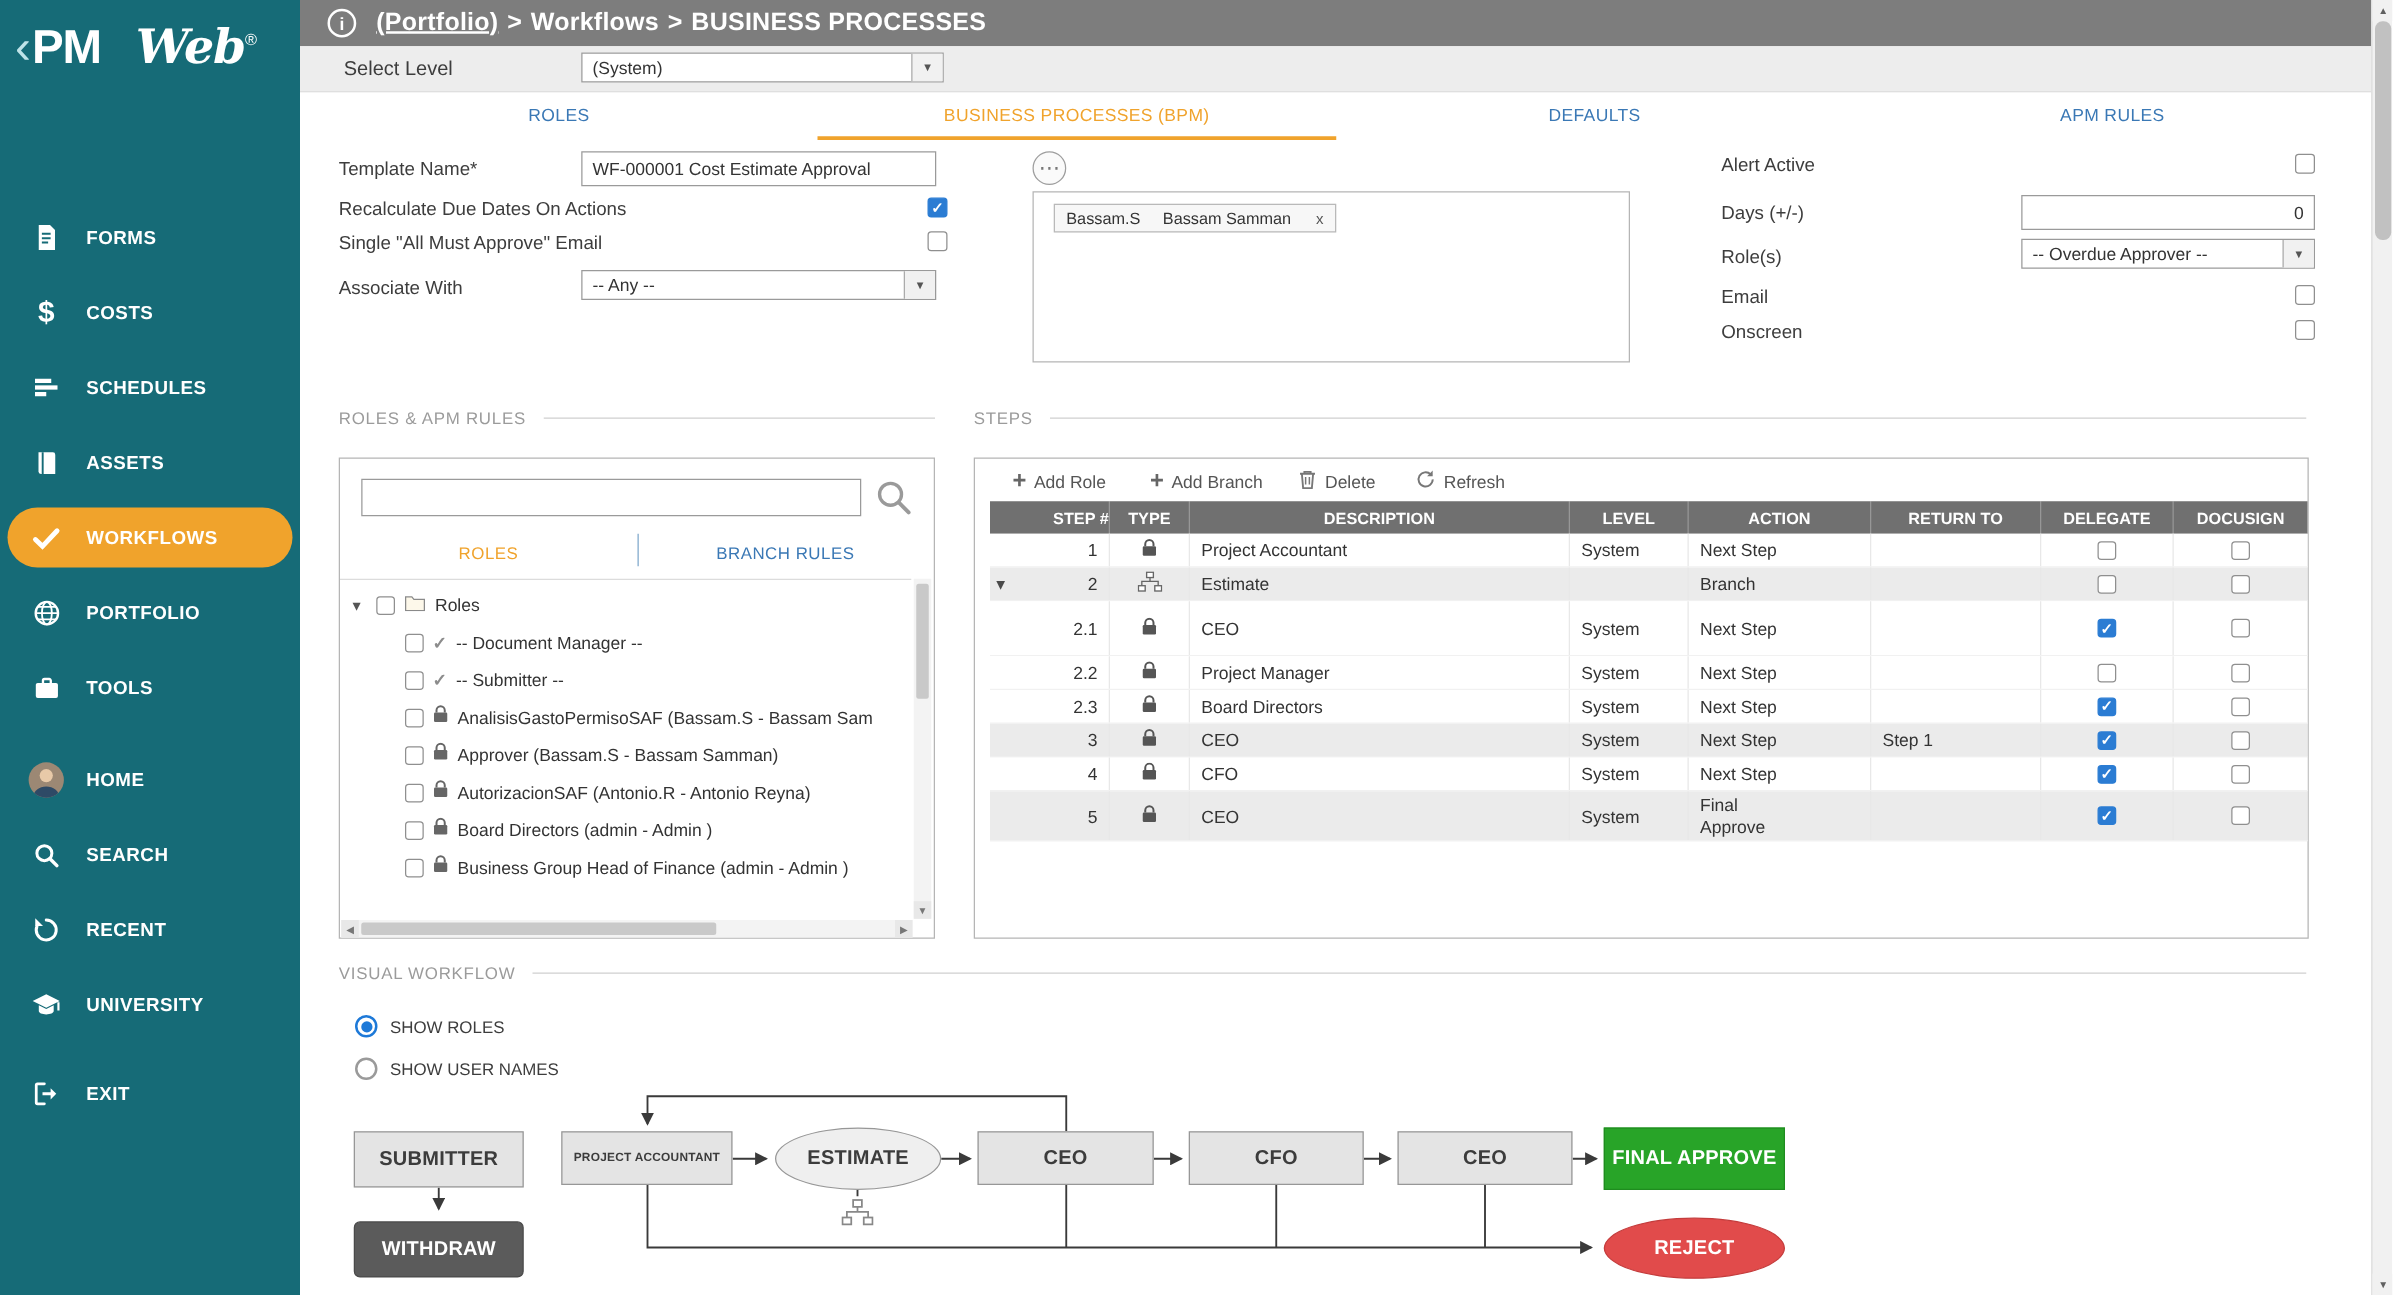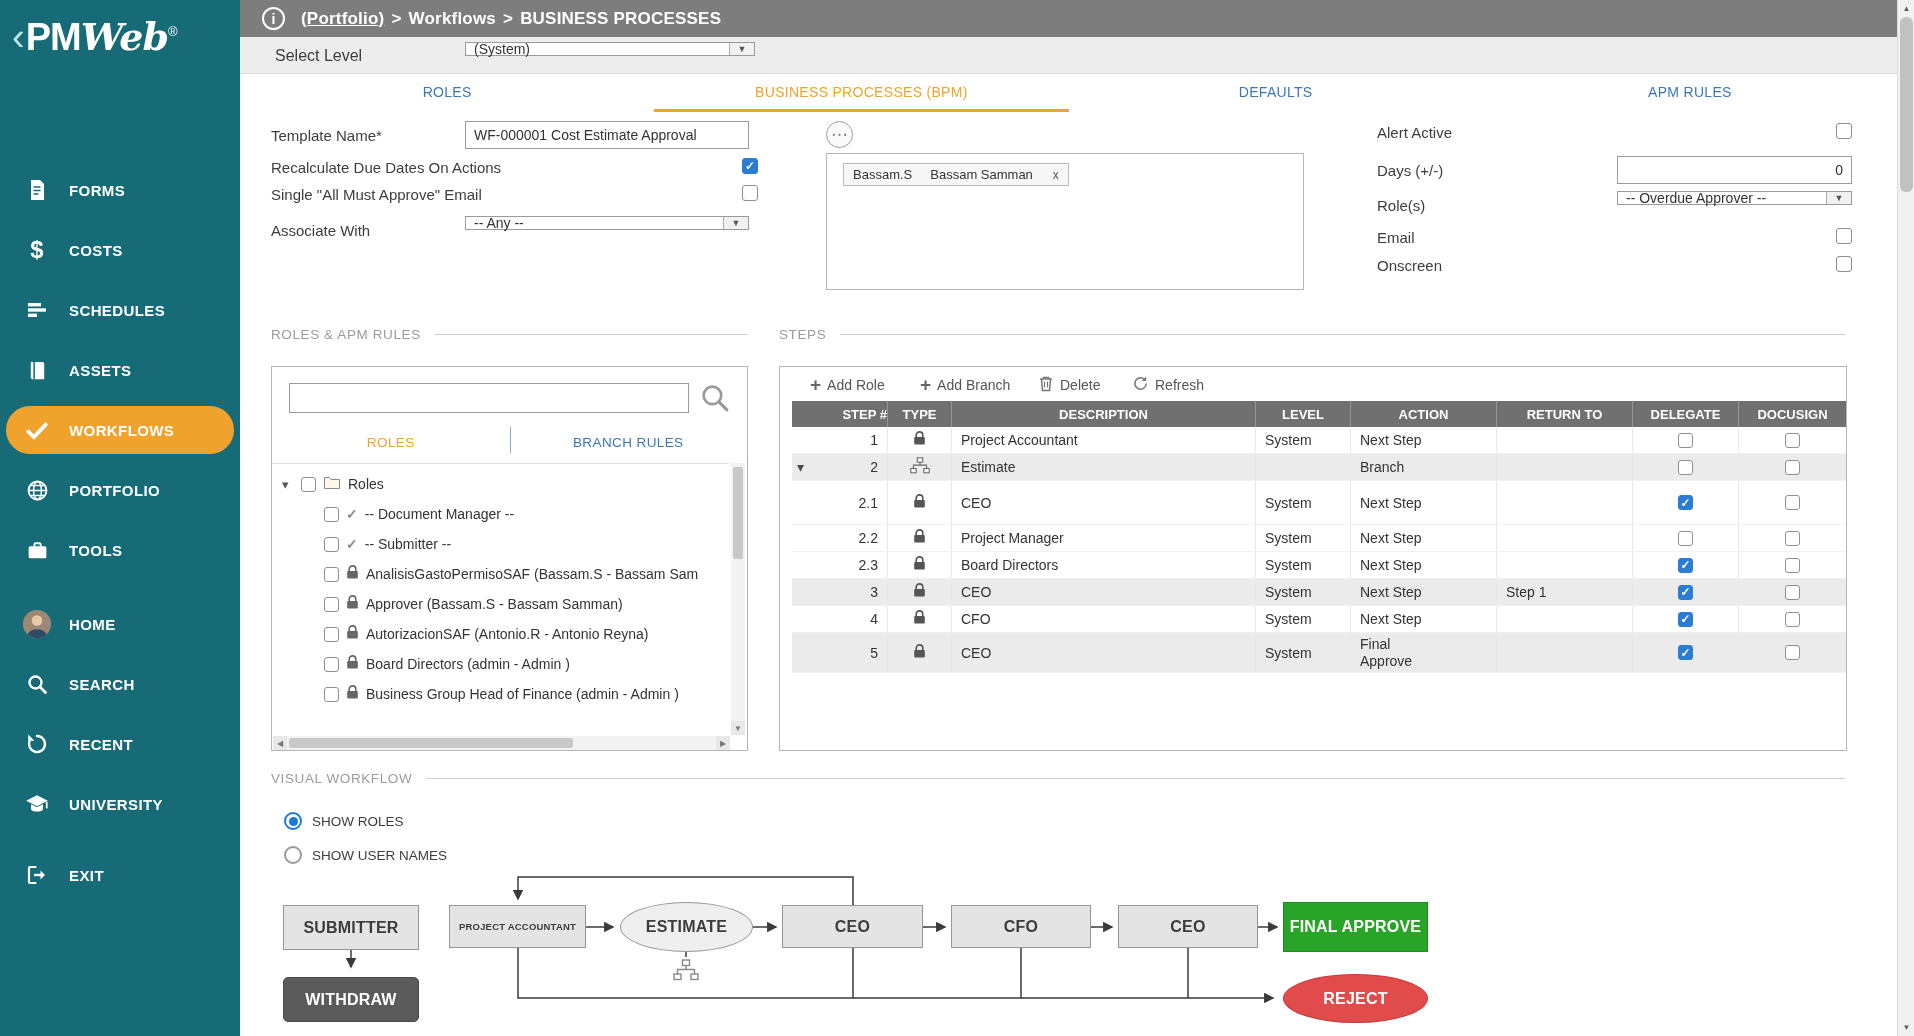--- a/index.html
+++ b/index.html
@@ -4,44 +4,44 @@
 <style>
   * { margin:0; padding:0; box-sizing:border-box; }
   body { font-family:"Liberation Sans", sans-serif; background:#fff; }
   .app { position:relative; width:1914px; height:1036px; overflow:hidden; background:#fff; }
   .abs { position:absolute; }
 
   
   .sidebar { position:absolute; left:0; top:0; width:240px; height:1036px; background:#166B77; }
   .logo { position:absolute; left:12px; top:14px; color:#fff; font-size:38px; font-weight:bold; letter-spacing:-1px; cursor:pointer; }
   .logo .lt { color:#bfe3e8; font-weight:normal; margin-right:2px; }
-  .logo .web { font-style:italic; font-family:"DejaVu Serif", serif; font-weight:bold; }
+  .logo .web { font-style:italic; font-family:"DejaVu Serif", serif; font-weight:bold;margin-left:28px; }
   .logo .reg { font-size:13px; vertical-align:super; font-weight:normal; }
   .nav-item { position:absolute; left:0; width:240px; height:54px; display:flex; align-items:center; gap:17px; padding-left:22px; cursor:pointer; }
   .nav-item .nav-label { color:#fff; font-weight:bold; font-size:15px; letter-spacing:.4px; }
   .nav-item.active { left:6px; width:228px; height:48px; background:#F0A32C; border-radius:26px; padding-left:16px; }
   .nav-icon { width:30px; height:30px; display:flex; align-items:center; justify-content:center; flex:0 0 30px; }
 
   
   .topbar { position:absolute; left:240px; top:0; width:1657px; height:37px; background:#7D7D7D; display:flex; align-items:center; }
   .info-circle { width:23px; height:23px; border:2px solid #fff; border-radius:50%; color:#fff; font-weight:bold; font-size:14px; display:flex; align-items:center; justify-content:center; margin-left:22px; cursor:pointer; }
-  .crumbs { color:#fff; font-size:17px; font-weight:bold; margin-left:16px; letter-spacing:.2px; }
+  .crumbs { color:#fff; font-size:20px; font-weight:bold; margin-left:16px; letter-spacing:.2px; }
   .crumbs .link { text-decoration:underline; cursor:pointer; }
   .crumbs .sep { margin:0 7px; }
   .level-bar { position:absolute; left:240px; top:37px; width:1657px; height:37px; background:#EDEDED; border-bottom:1px solid #DADADA; }
   .level-label { position:absolute; left:35px; top:10px; font-size:16px; color:#3d3d3d; }
   .tabbar { position:absolute; left:240px; top:74px; width:1657px; height:38px; display:flex; background:#fff; }
   .tab { flex:1; display:flex; align-items:center; justify-content:center; font-size:14px; color:#3A78B5; letter-spacing:.3px; border-bottom:3px solid transparent; cursor:pointer; }
   .tab.active { color:#F0A32C; border-bottom-color:#F0A32C; }
 
   
   .lbl { position:absolute; font-size:15px; color:#3d3d3d; white-space:nowrap; }
   .inp { position:absolute; height:28px; border:1px solid #9A9A9A; background:#fff; font-size:14px; color:#333; padding:0 8px; line-height:26px; white-space:nowrap; overflow:hidden; }
   .inp.right { text-align:right; }
-  .dd { position:absolute; height:14px; background:#fff; border:1px solid #9A9A9A; display:flex; align-items:center; cursor:pointer; }
+  .dd { position:absolute; height:24px; background:#fff; border:1px solid #9A9A9A; display:flex; align-items:center; cursor:pointer; }
   .dd .val { flex:1; font-size:14px; color:#333; padding:0 8px; white-space:nowrap; overflow:hidden; }
   .dd .arr { width:25px; align-self:stretch; border-left:1px solid #ABABAB; background:#F1F1F1; display:flex; align-items:center; justify-content:center; font-size:9px; color:#555; }
   .cb { width:16px; height:16px; border:1px solid #8F8F8F; background:#fff; border-radius:3px; display:inline-flex; align-items:center; justify-content:center; cursor:pointer; flex:0 0 auto; }
   .cb.sm { width:15px; height:15px; }
   .cb[data-checked="true"] { background:#2B7CD3; border-color:#2B7CD3; }
   .cb[data-checked="true"]::after { content:"\2713"; color:#fff; font-size:12px; font-weight:bold; line-height:1; }
   .radio { width:18px; height:18px; border:2px solid #9A9A9A; border-radius:50%; background:#fff; display:inline-flex; align-items:center; justify-content:center; cursor:pointer; }
   .radio[data-checked="true"] { border-color:#1D79D8; }
   .radio[data-checked="true"]::after { content:""; width:9px; height:9px; border-radius:50%; background:#1D79D8; }
 

